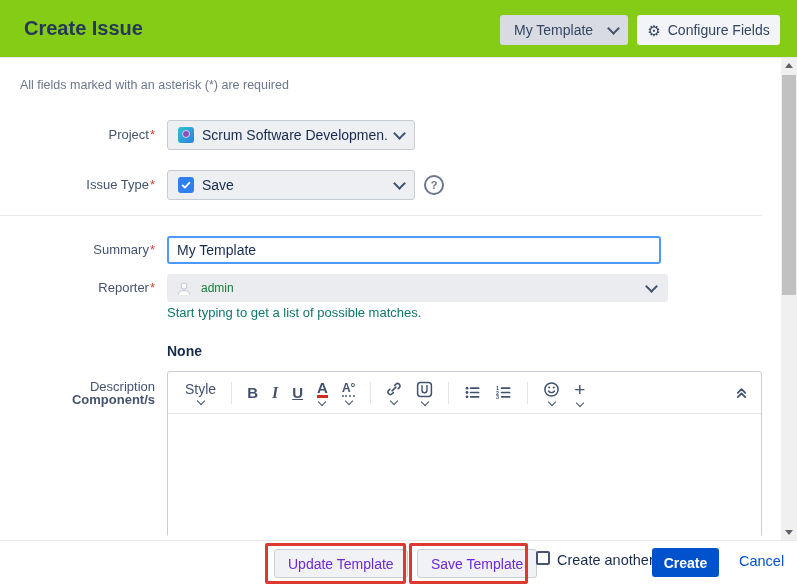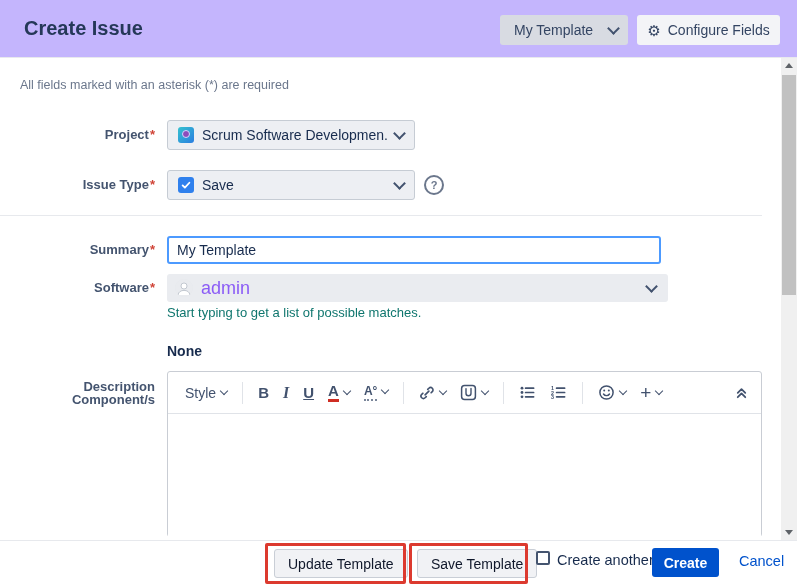--- a/index.html
+++ b/index.html
@@ -1,72 +1,72 @@
 <!DOCTYPE html>
 <html><head>
 <meta charset="utf-8">
 <style>
   html,body{margin:0;padding:0;background:#fff;}
   .stage{
     position:relative;width:797px;height:586px;background:#ffffff;
     font-family:"Liberation Sans",sans-serif;color:#172b4d;overflow:hidden;
   }
   
-  .hdr{position:absolute;left:0;top:0;width:797px;height:57px;background:#c4b5fd;border-bottom:1px solid #e8e9ee;}
+  .hdr{position:absolute;left:0;top:0;width:797px;height:57px;background:#84cc16;border-bottom:1px solid #e8e9ee;}
   .hdr-title{position:absolute;left:24px;top:17px;font-size:20px;font-weight:700;color:#253858;}
   .btn-template{position:absolute;left:500px;top:15px;width:128px;height:30px;background:#d8dbe2;border:none;border-radius:3px;
     display:flex;align-items:center;justify-content:space-between;padding:0 10px 0 14px;box-sizing:border-box;cursor:pointer;}
   .btn-template span.lbl{font-size:14px;color:#344563;}
   .btn-configure{position:absolute;left:637px;top:15px;width:143px;height:30px;background:#f3f4f7;border:none;border-radius:3px;
     display:flex;align-items:center;justify-content:center;gap:7px;cursor:pointer;}
   .btn-configure .lbl{font-size:14px;color:#344563;}
   .gear{font-size:15px;color:#344563;line-height:1;}
   
   .chev{display:inline-block;width:7px;height:7px;border-right:2px solid #42526e;border-bottom:2px solid #42526e;
     transform:rotate(45deg);margin-top:-4px;}
   .chev.sm{width:5px;height:5px;border-width:1.7px;}
   
   .notice{position:absolute;left:20px;top:78px;font-size:12.5px;color:#6b778c;}
-  .flabel{position:absolute;left:0;width:155px;text-align:right;font-size:13px;font-weight:700;color:#44546f;}
+  .flabel{position:absolute;left:0;width:155px;text-align:right;font-size:13px;font-weight:400;color:#44546f;}
   .req{color:#d04437;margin-left:1px;}
   .select{position:absolute;background:#edeff3;border:1px solid #c6ccd4;border-radius:3px;box-sizing:border-box;
     display:flex;align-items:center;gap:8px;padding:0 10px;cursor:pointer;}
   .select .val{font-size:14px;color:#172b4d;flex:1;white-space:nowrap;overflow:hidden;}
   .proj-ic{width:16px;height:16px;border-radius:3px;background:linear-gradient(135deg,#35c2cf 0%,#2a7de1 100%);position:relative;flex:none;}
   .proj-ic i{position:absolute;left:4px;top:3px;width:8px;height:8px;border-radius:50%;background:#8d4bbb;border:1px solid #cfd8ff;box-sizing:border-box;}
   .task-ic{width:16px;height:16px;border-radius:3px;background:#2f80ed;display:flex;align-items:center;justify-content:center;flex:none;}
   .help{position:absolute;left:424px;top:175px;width:16px;height:16px;border:2px solid #6b778c;border-radius:50%;
     font-size:11px;font-weight:700;color:#6b778c;display:flex;align-items:center;justify-content:center;box-sizing:content-box;}
   .divider{position:absolute;left:0;top:215px;width:762px;height:1px;background:#e7e9ed;}
   .input-summary{position:absolute;left:167px;top:236px;width:494px;height:28px;border:2px solid #4c9aff;border-radius:3px;
     box-sizing:border-box;font-family:"Liberation Sans",sans-serif;font-size:14px;color:#172b4d;padding:0 8px;outline:none;background:#fff;}
   .reporter{position:absolute;left:167px;top:274px;width:501px;height:28px;background:#eaecf0;border-radius:3px;
     display:flex;align-items:center;gap:8px;padding:0 12px 0 8px;box-sizing:border-box;cursor:pointer;}
-  .reporter .val{font-size:18px;color:#8b5cf6;flex:1;}
+  .reporter .val{font-size:12px;color:#15803d;flex:1;}
   .avatar{width:18px;height:18px;border-radius:50%;background:#e6e8ec;overflow:hidden;flex:none;display:block;}
   .hint{position:absolute;left:167px;top:305px;font-size:13px;color:#0f766e;}
   .comp-val{position:absolute;left:167px;top:343px;font-size:14px;font-weight:700;color:#172b4d;}
   
   .editor{position:absolute;left:167px;top:371px;width:595px;height:166px;border:1px solid #c9cdd4;border-radius:3px;
     box-sizing:border-box;background:#fff;}
   .toolbar{height:42px;border-bottom:1px solid #e0e3e8;display:flex;align-items:center;gap:4px;padding:0 12px;box-sizing:border-box;color:#42526e;}
-  .tb-item{display:flex;align-items:center;gap:5px;padding:4px 5px;border-radius:3px;cursor:pointer;font-size:14px;color:#42526e;}
+  .tb-item{display:flex;align-items:center;gap:5px;padding:4px 5px;border-radius:3px;cursor:pointer;font-size:14px;color:#42526e;flex-direction:column;}
   .tb-sep{width:1px;height:22px;background:#e0e3e8;margin:0 6px;flex:none;}
   .tb-b{font-weight:800;font-size:15px;}
   .tb-i{font-family:"Liberation Serif",serif;font-style:italic;font-size:16px;font-weight:700;}
   .tb-u{text-decoration:underline;font-weight:700;font-size:15px;}
   .tb-a{font-weight:700;font-size:15px;border-bottom:3px solid #cf2d23;line-height:1.05;}
   .tb-fx{font-weight:700;font-size:12px;border-bottom:2px dotted #7a869a;line-height:1.2;}
   .tb-plus{font-size:19px;font-weight:400;line-height:1;}
   .tb-collapse{margin-left:auto;cursor:pointer;display:flex;align-items:center;}
   .ed-body{height:123px;background:#fff;}
   
   .footer-line{position:absolute;left:0;top:540px;width:797px;height:1px;background:#e7e9ed;}
   .btn-gray{position:absolute;height:29px;background:#f1f2f5;border:1px solid #c9ced6;border-radius:3px;
-    font-family:"Liberation Sans",sans-serif;font-size:14px;color:#0f172a;padding:0 13px;cursor:pointer;}
+    font-family:"Liberation Sans",sans-serif;font-size:14px;color:#6d28d9;padding:0 13px;cursor:pointer;}
   .ann{position:absolute;border:3px solid #dc3a2f;border-radius:2px;pointer-events:none;}
   .chk{position:absolute;left:536px;top:551px;width:14px;height:14px;border:2px solid #44546f;border-radius:2px;background:#fff;
     box-sizing:border-box;cursor:pointer;}
   .chk-lbl{position:absolute;left:557px;top:552px;font-size:14.5px;color:#172b4d;cursor:pointer;}
   .btn-create{position:absolute;left:652px;top:548px;width:67px;height:29px;background:#0052cc;border:none;border-radius:3px;
     color:#fff;font-family:"Liberation Sans",sans-serif;font-size:14px;font-weight:700;cursor:pointer;}
   .lnk-cancel{position:absolute;left:731px;top:553px;font-size:14.5px;color:#0052cc;text-decoration:none;cursor:pointer;margin-left:8px;}
   
   .sbar{position:absolute;left:781px;top:58px;width:16px;height:482px;background:#f0f0f0;}
   .sbtn{position:absolute;left:0;width:16px;height:15px;display:flex;align-items:center;justify-content:center;cursor:pointer;}
@@ -120,21 +120,21 @@
   <div class="help">?</div>
 
   <div class="divider"></div>
 
   <div class="flabel" style="top:236px;line-height:28px;">
     <span>Summary</span><span class="req">*</span>
   </div>
   <input class="input-summary" type="text" value="My Template" style="">
 
   <div class="flabel" style="top:274px;line-height:28px;">
-    <span>Software</span><span class="req">*</span>
+    <span>Reporter</span><span class="req">*</span>
   </div>
   <div class="reporter">
     <span class="avatar">
       <svg width="18" height="18" viewBox="0 0 18 18">
           <circle cx="9" cy="9" r="9" fill="#e9ebef"></circle>
           <circle cx="9" cy="7" r="3" fill="#ffffff" stroke="#b6bcc7" stroke-width="0.8"></circle>
           <path d="M3 16c.6-3.2 3-4.6 6-4.6s5.4 1.4 6 4.6" fill="#ffffff" stroke="#b6bcc7" stroke-width="0.8"></path>
         </svg>
     </span>
     <span class="val">admin</span>

